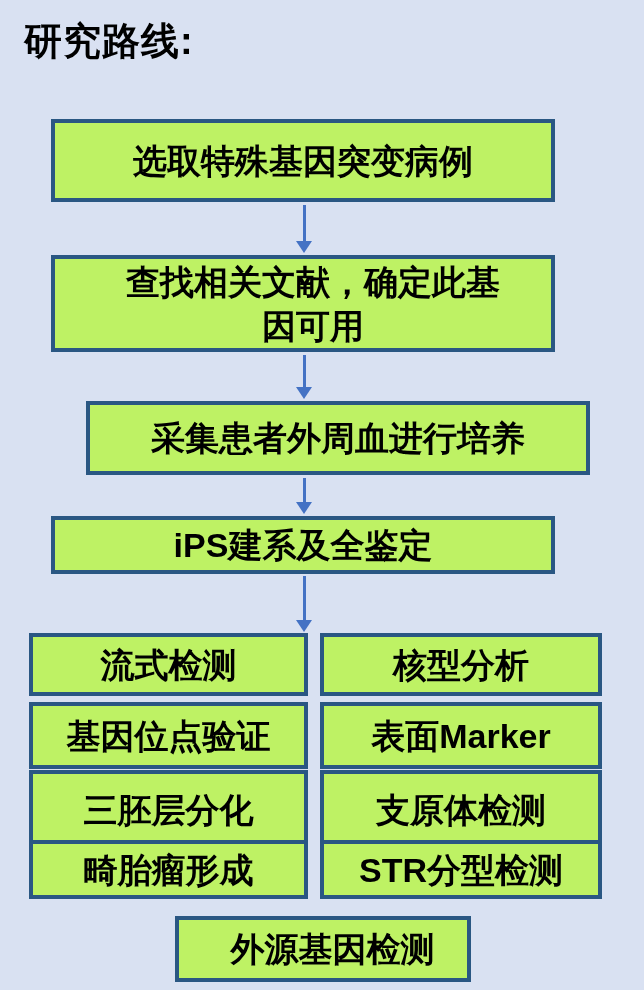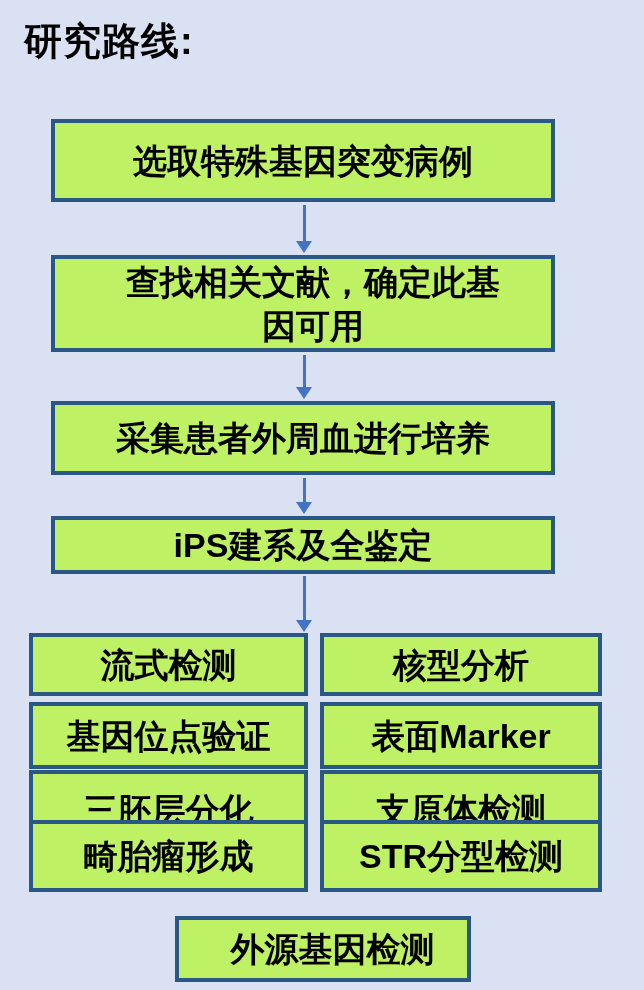--- a/index.html
+++ b/index.html
@@ -33,29 +33,29 @@
     justify-content: center;
     text-align: center;
     font-size: 34px;
     font-weight: 700;
     line-height: 44px;
   }
   .flow-box   { left: 51px; width: 504px; }
   .flow-box-1 { top: 119px; height: 83px; }
   .flow-box-2 { top: 255px; height: 97px; padding-left: 20px; }
   .flow-box-2 .wrap { display: inline-block; max-width: 398px; }
-  .flow-box-3 { top: 401px; height: 74px; }
+  .flow-box-3 { top: 401px; height: 74px; margin-left: 35px; }
   .flow-box-4 { top: 516px; height: 58px; }
 
   .grid-left  { left: 29px;  width: 279px; }
   .grid-right { left: 320px; width: 282px; }
   .grid-row-1 { top: 633px; height: 63px; }
   .grid-row-2 { top: 702px; height: 67px; }
   .grid-row-3 { top: 770px; height: 79px; }
-  .grid-row-4 { top: 820px; height: 72px; }
+  .grid-row-4 { top: 840px; height: 59px; }
   .bottom-box { left: 175px; top: 916px; width: 296px; height: 66px; padding-left: 19px; }
 
   .arrow {
     position: absolute;
     left: 296px;           
     width: 17px;
   }
   .arrow .stem {
     position: absolute;
     left: 7px;

